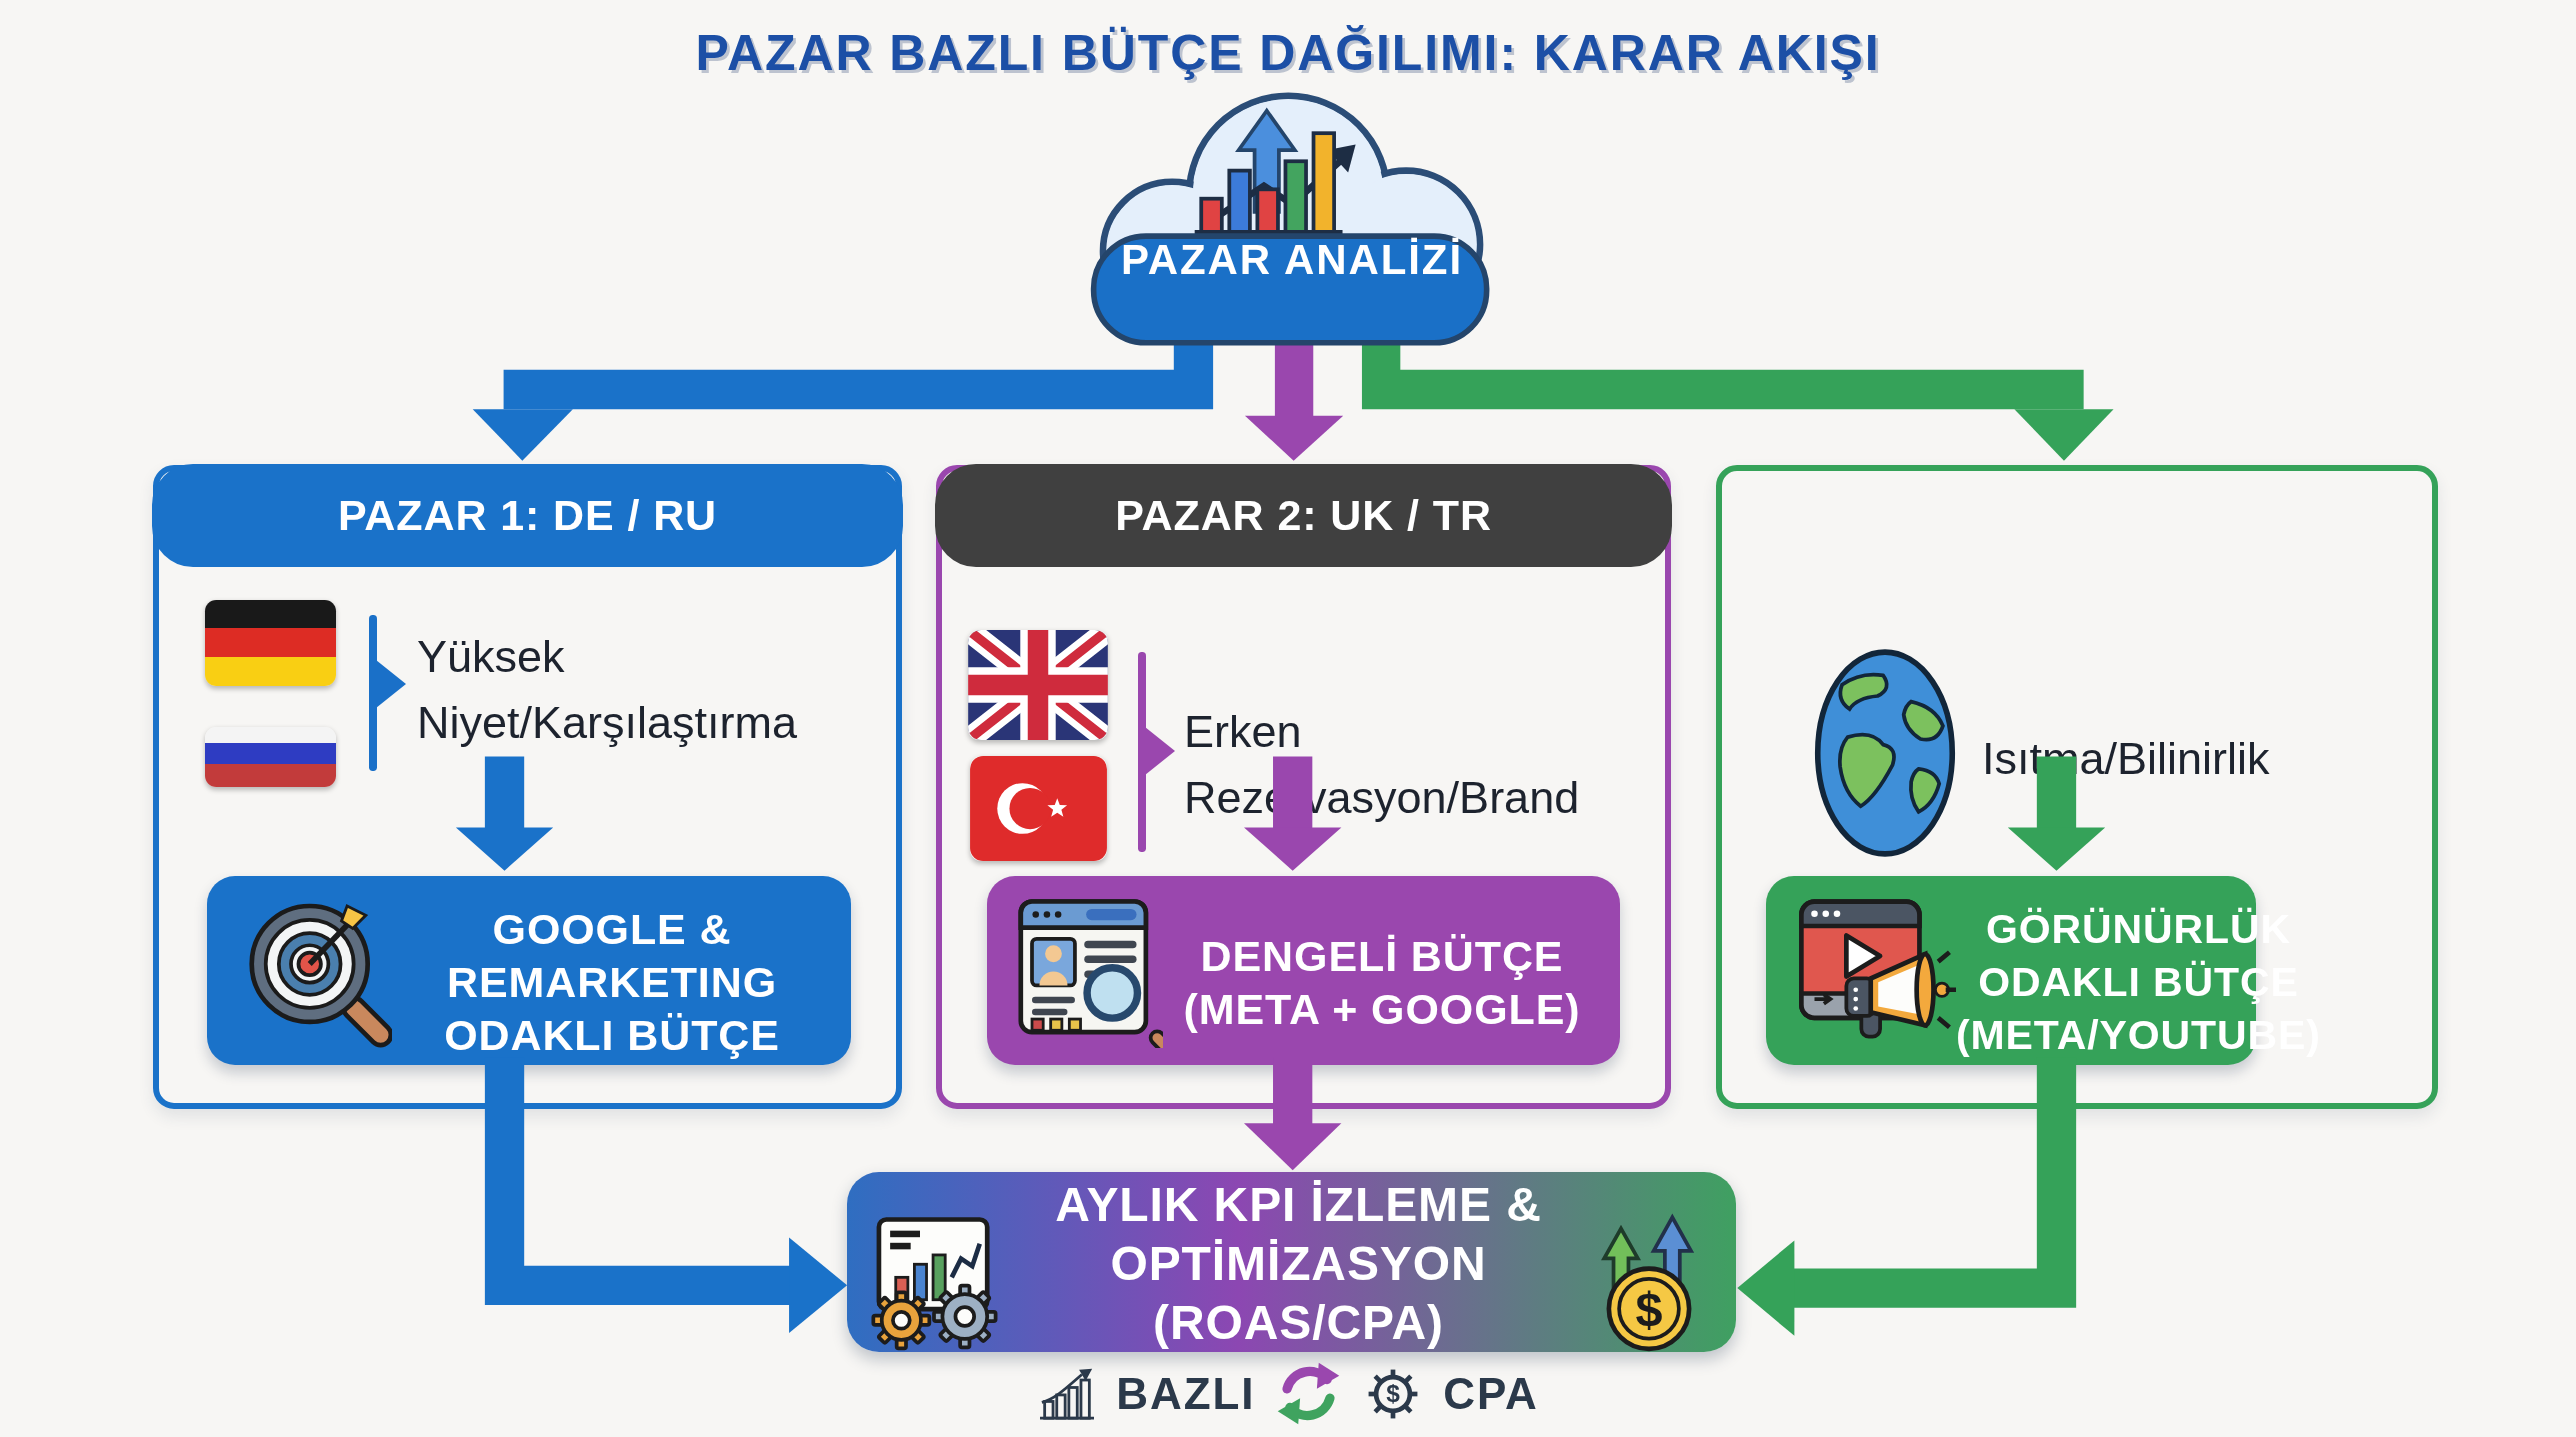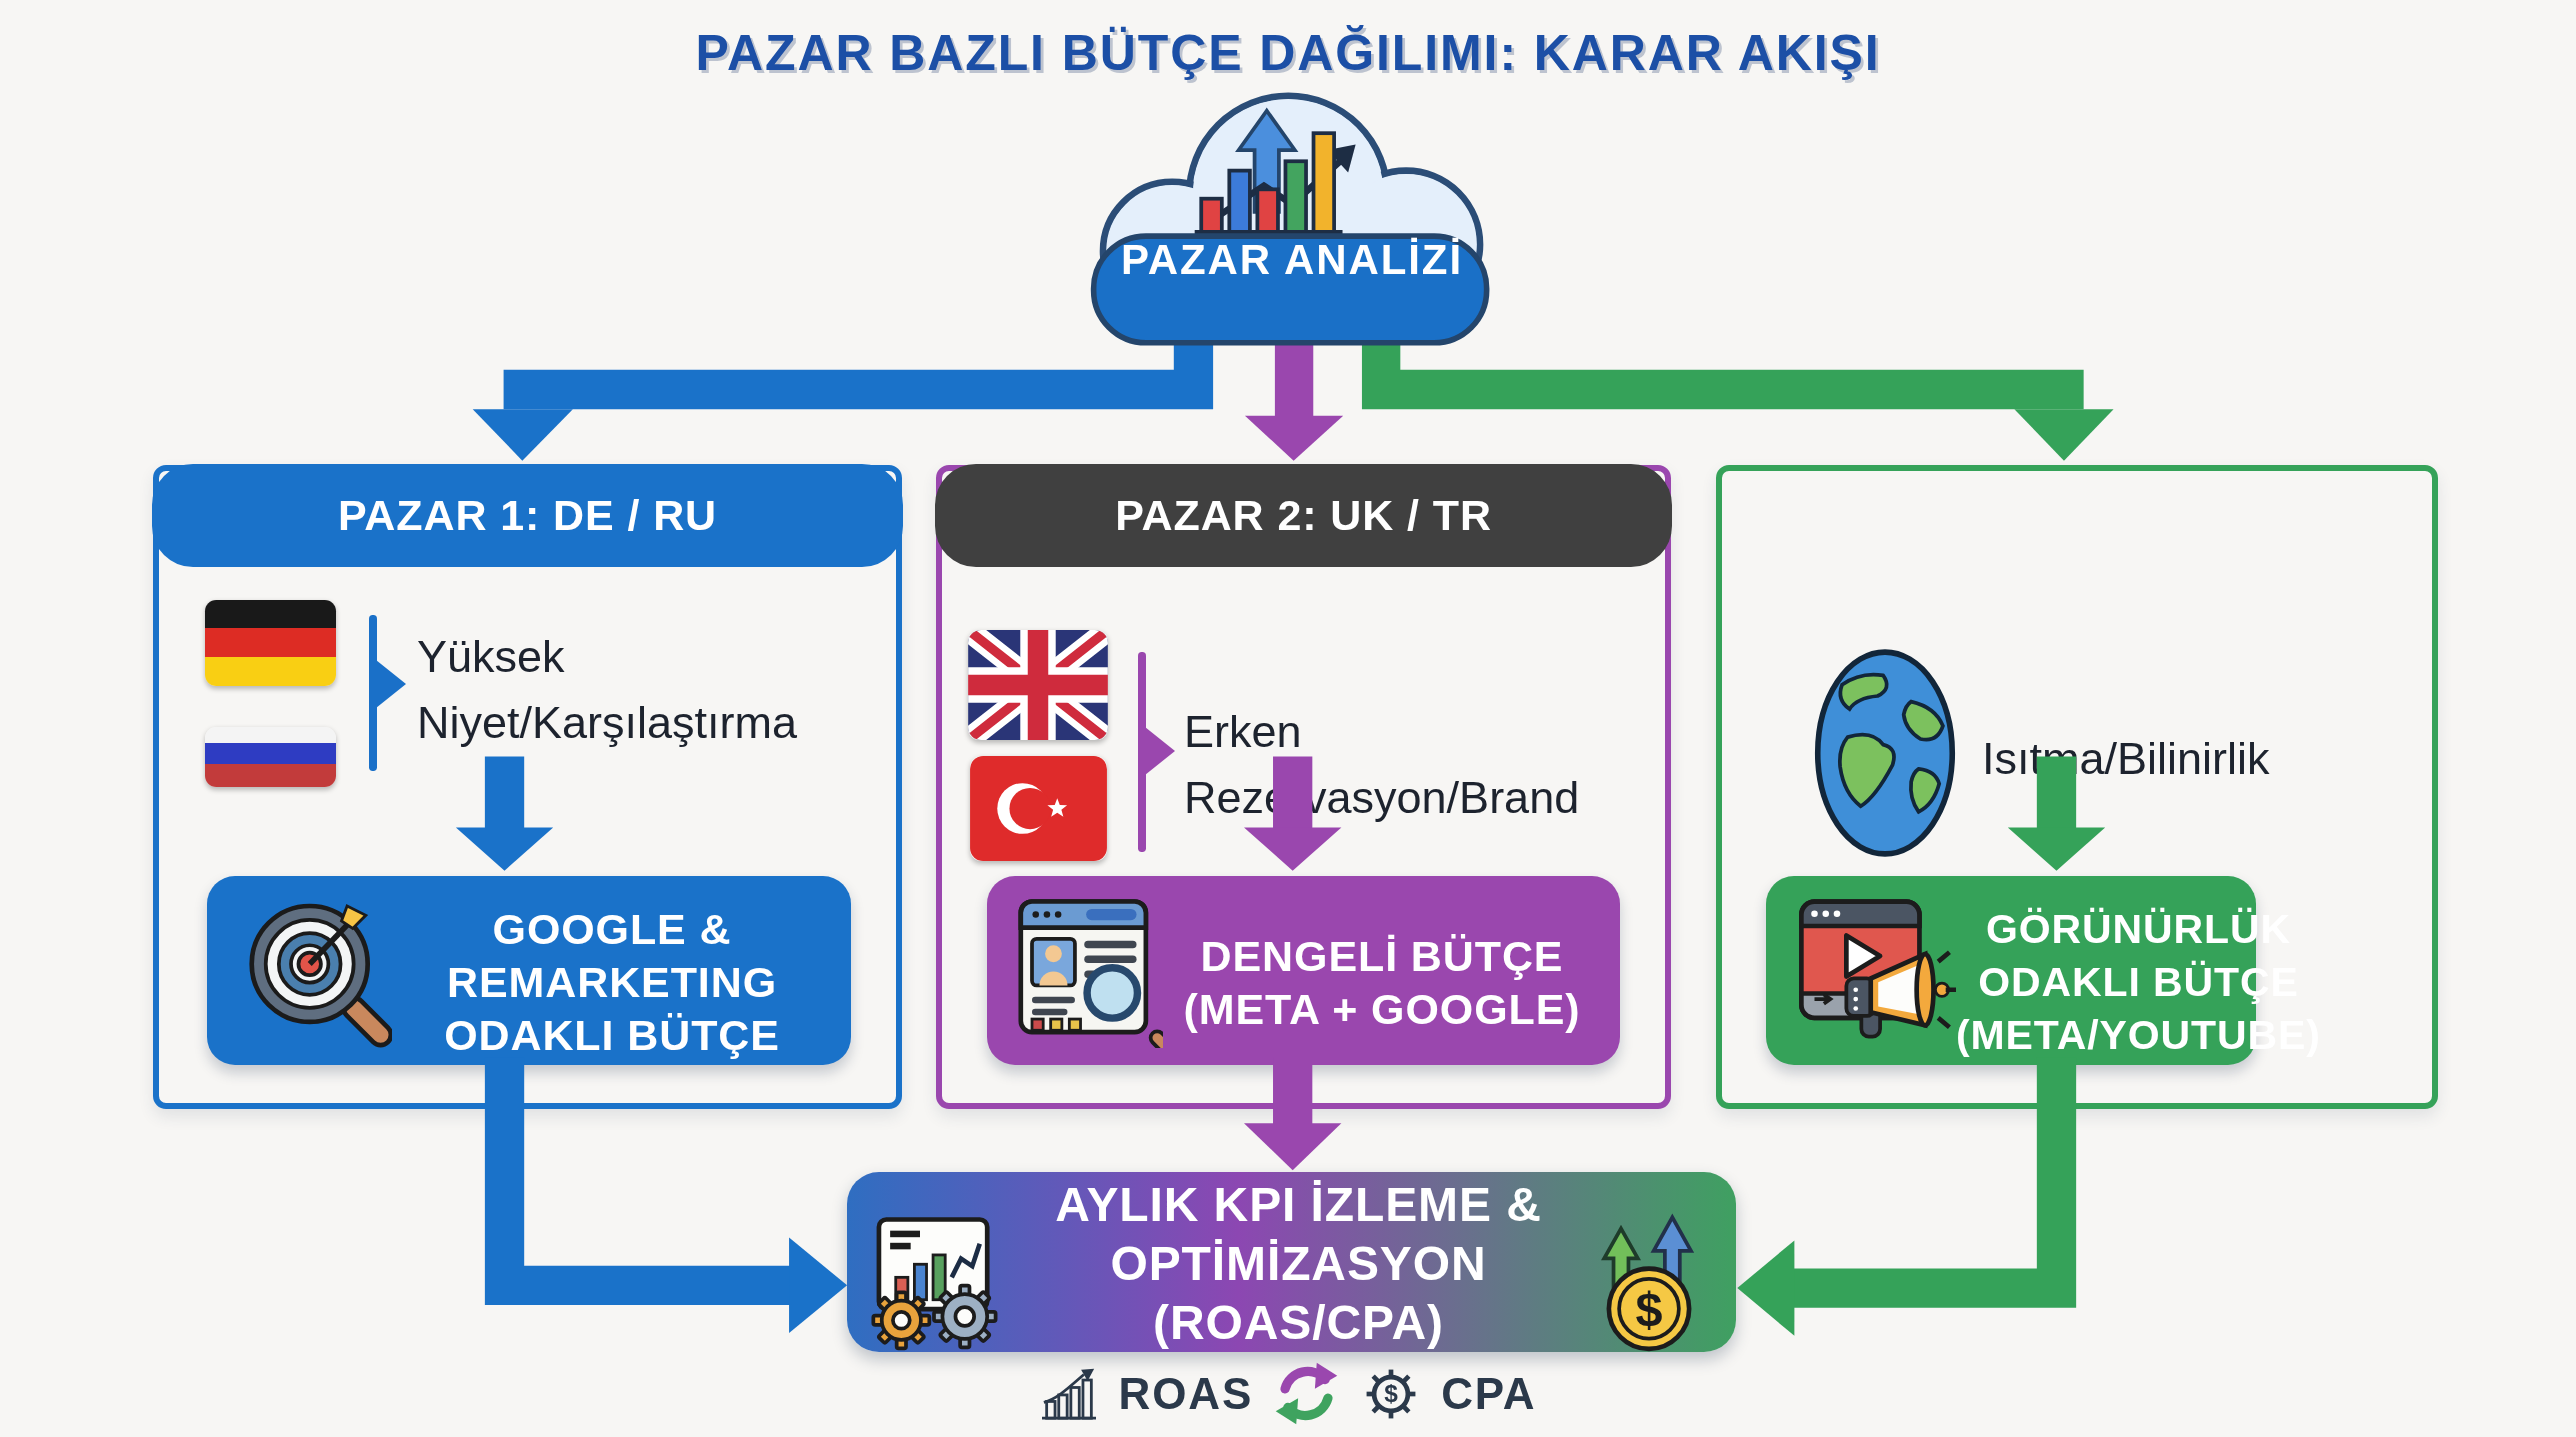--- a/index.html
+++ b/index.html
@@ -16,21 +16,21 @@
   #connectors{position:absolute;left:0;top:0;z-index:5;pointer-events:none;}
 
   
   #cloud{position:absolute;left:1030px;top:90px;width:524px;height:281px;z-index:6;}
   #cloud-title{position:absolute;left:1030px;top:236px;width:524px;text-align:center;z-index:7;
                color:#fff;font-size:42px;font-weight:bold;letter-spacing:1.9px;}
   #cloud-sub{position:absolute;left:1030px;top:285px;width:524px;text-align:center;z-index:7;
              color:#eaf4ff;font-size:31px;font-weight:bold;}
 
   
-  .column{position:absolute;top:465px;height:632px;border-radius:13px;z-index:4;
+  .column{position:absolute;top:465px;height:632px;border-radius:21px;z-index:4;
           box-shadow:0 7.5px 15px rgba(40,60,90,.10);}
   #col-1{left:153px;width:737px;border:6.6px solid #1a72c9;}
   #col-2{left:936px;width:723px;border:6.6px solid #9a47ae;}
   #col-3{left:1716px;width:710px;border:6.6px solid #35a259;}
   .col-header{position:absolute;left:-6.6px;right:-6.6px;top:-6.6px;height:103px;border-radius:41px;
               display:flex;align-items:center;justify-content:center;
               color:#fff;font-size:43px;font-weight:bold;letter-spacing:0.9px;}
   #col-1 .col-header{background:#1a72c9;}
   #col-2 .col-header{background:#404040;}
   #col-3 .col-header{background:#35a259;}
@@ -320,21 +320,21 @@
       <g fill="none" stroke="#2b394a" stroke-width="3">
         <line x1="3" y1="55" x2="61" y2="55"></line>
         <rect x="8" y="37" width="9" height="18"></rect>
         <rect x="21" y="30" width="9" height="25"></rect>
         <rect x="34" y="22" width="9" height="33"></rect>
         <rect x="47" y="14" width="9" height="41"></rect>
         <path d="M5,38 C 20,34 34,20 48,8"></path>
       </g>
       <polygon points="45,3 59,2 52,15" fill="#2b394a"></polygon>
     </svg>
-    <div class="footer-label">ROAS</div>
+    <div class="footer-label">BAZLI</div>
     <svg width="69" height="69" viewBox="0 0 74 74">
       <path d="M14,32 A 25,25 0 0 1 57,22" fill="none" stroke="#9a47ae" stroke-width="10" stroke-linecap="round"></path>
       <polygon points="48,4 70,18 46,32" fill="#9a47ae"></polygon>
       <path d="M60,42 A 25,25 0 0 1 17,52" fill="none" stroke="#3fa35f" stroke-width="10" stroke-linecap="round"></path>
       <polygon points="26,70 4,56 28,42" fill="#3fa35f"></polygon>
     </svg>
     <svg width="62" height="62" viewBox="0 0 66 66">
       <g stroke="#2b394a" stroke-width="5" fill="none">
         <circle cx="33" cy="33" r="18"></circle>
         <line x1="33" y1="7" x2="33" y2="15"></line>

